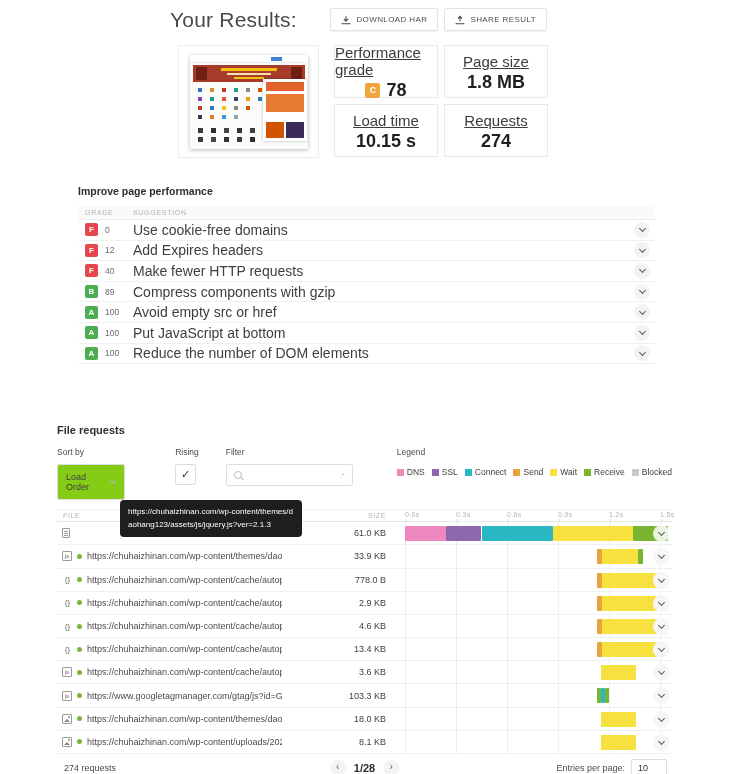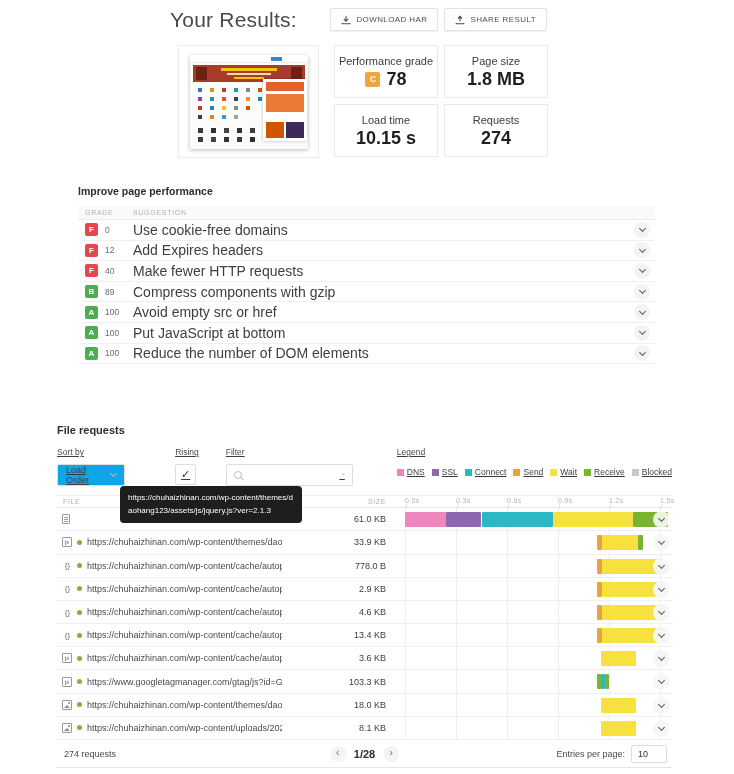--- a/index.html
+++ b/index.html
@@ -43,21 +43,21 @@
   .t-panel { position:absolute; right:1px; top:24px; width:44px; height:62px; background:#fff;
     box-shadow:0 0 3px rgba(0,0,0,.25); }
   .t-or1 { margin:3px 3px 0; height:9px; background:#e2622b; }
   .t-or2 { margin:3px 3px 0; height:18px; background:#e87a33; }
   .t-or3 { position:absolute; bottom:3px; left:3px; width:18px; height:16px; background:#d35400; }
   .t-purple { position:absolute; bottom:3px; right:3px; width:18px; height:16px; background:#3b2a5a; }
 
   .metrics { display:grid; grid-template-columns:104px 104px; grid-auto-rows:53px; gap:6px; }
   .metric-card { border:1px solid #e9e9e9; background:#fff; display:flex; flex-direction:column;
     align-items:center; justify-content:center; gap:3px; }
-  .metric-label { font-size:11px; color:#3c3c3c; }
+  .metric-label { font-size:15px; color:#3c3c3c;text-decoration:underline; }
   .metric-value { font-size:18px; font-weight:bold; color:#1f1f1f; display:flex;
     align-items:center; gap:6px; line-height:1; }
   .badge-c { width:15px; height:15px; border-radius:2px; background:#f0a63c; color:#fff;
     font-size:9px; font-weight:bold; display:flex; align-items:center; justify-content:center; }
 
   
   .perf-section { margin:27px 0 0 78px; width:577px; }
   .section-title { font-size:10.5px; font-weight:bold; color:#2e2e2e; }
   .perf-table { margin-top:9px; }
   .perf-head { display:flex; align-items:center; height:14px; background:#fafafa;
@@ -69,24 +69,24 @@
     font-size:8px; font-weight:bold; display:flex; align-items:center; justify-content:center; }
   .grade-score { width:28px; margin-left:7px; font-size:8.5px; color:#6b6b6b; }
   .suggestion { font-size:14px; color:#3e3e3e; }
   .row-chev { position:absolute; right:5px; width:16px; height:16px; border-radius:50%;
     background:#f3f3f3; display:flex; align-items:center; justify-content:center; cursor:pointer; }
   .chev { width:5px; height:5px; border-right:1.4px solid #5a5a5a; border-bottom:1.4px solid #5a5a5a;
     transform:rotate(45deg); margin-top:-2px; }
 
   
   .req-section { margin:60px 0 0 57px; width:615px; }
-  .controls { display:flex; margin-top:11px;text-decoration:underline; }
+  .controls { display:flex; margin-top:11px; }
   .ctrl-label { font-size:8.5px; color:#4a4a4a; margin-bottom:7px; }
   .ctrl-sort { width:126px; }
-  .select-box { height:22px; border:1px solid #ddd; border-radius:2px; background:#0ea5e9;
+  .select-box { height:36px; border:1px solid #ddd; border-radius:2px; background:#84cc16;
     display:flex; align-items:center; justify-content:space-between; padding:0 8px;
     font-size:9px; color:#3f3f3f; cursor:pointer; }
   .sel-chev { width:5px; height:5px; border-right:1.2px solid #b5b5b5;
     border-bottom:1.2px solid #b5b5b5; transform:rotate(45deg); margin-top:-3px; }
   .ctrl-rising { margin-left:50px; }
   .checkbox { width:21px; height:21px; border:1px solid #ddd; border-radius:2px; background:#fff;
     display:flex; align-items:center; justify-content:center; font-size:11px; color:#2f2f2f;
     cursor:pointer; }
   .ctrl-filter { margin-left:27px; width:127px; }
   .search-box { height:22px; border:1px solid #ddd; border-radius:2px; background:#fff;

